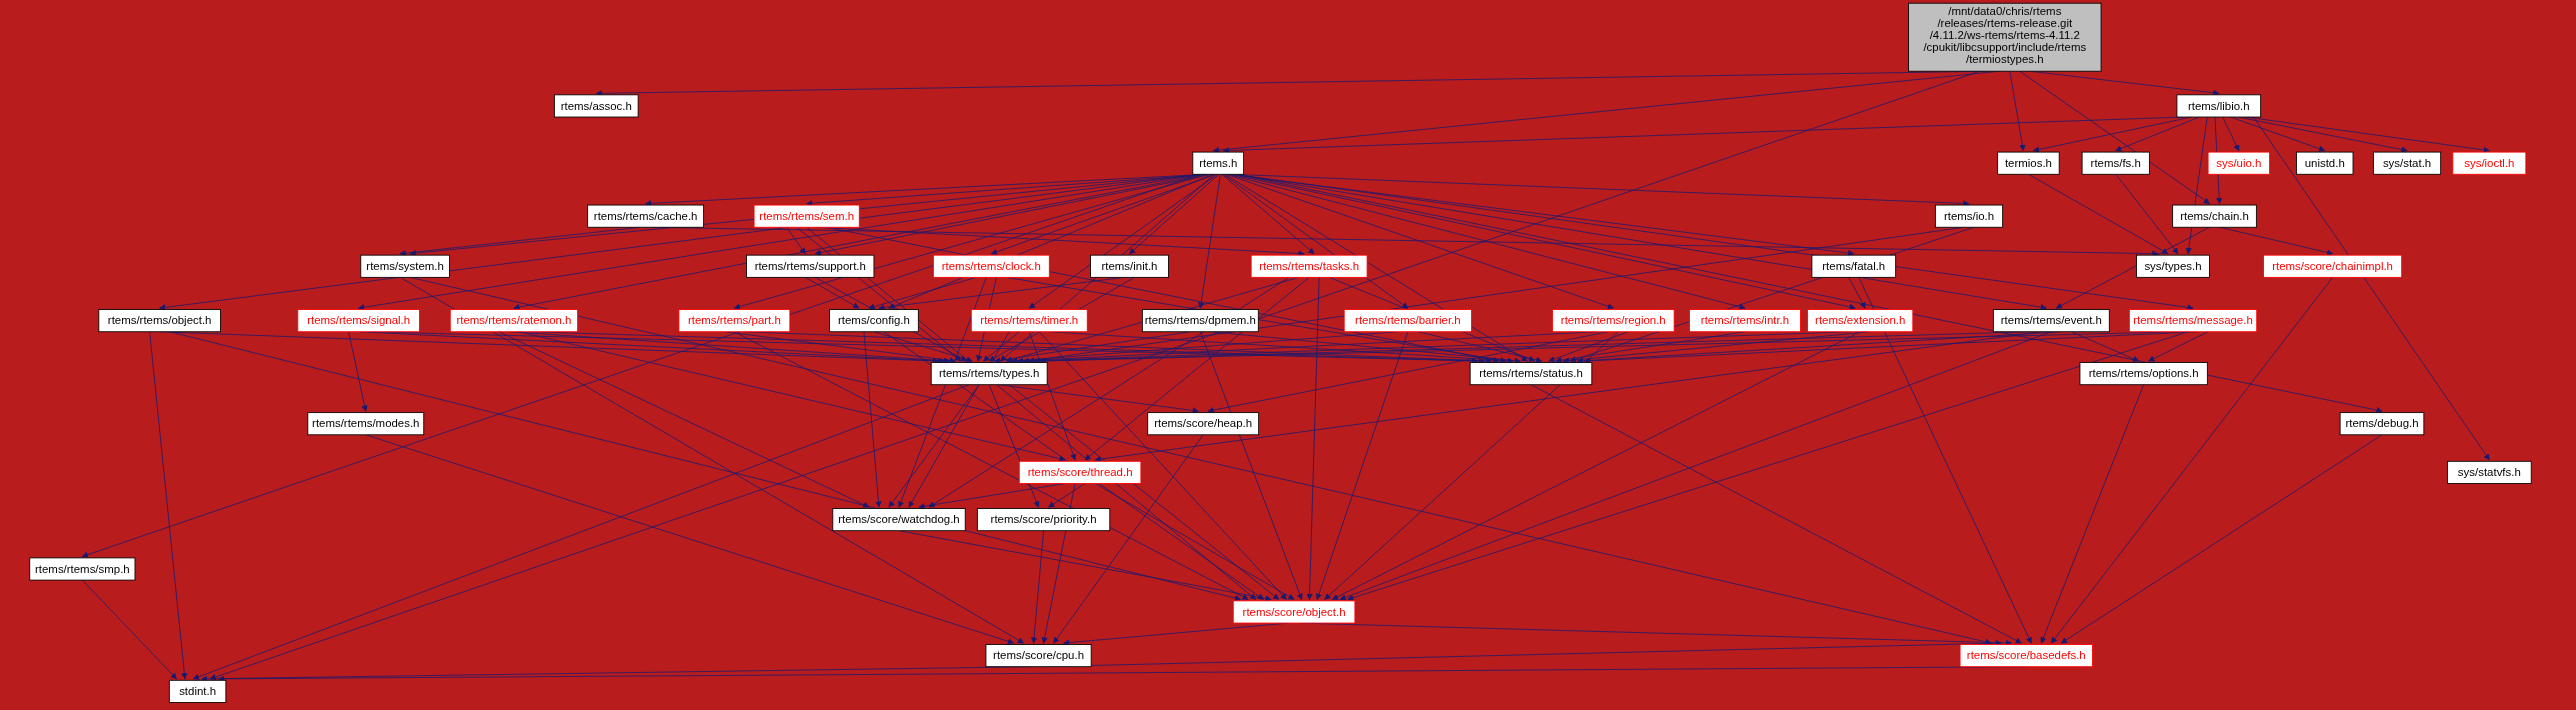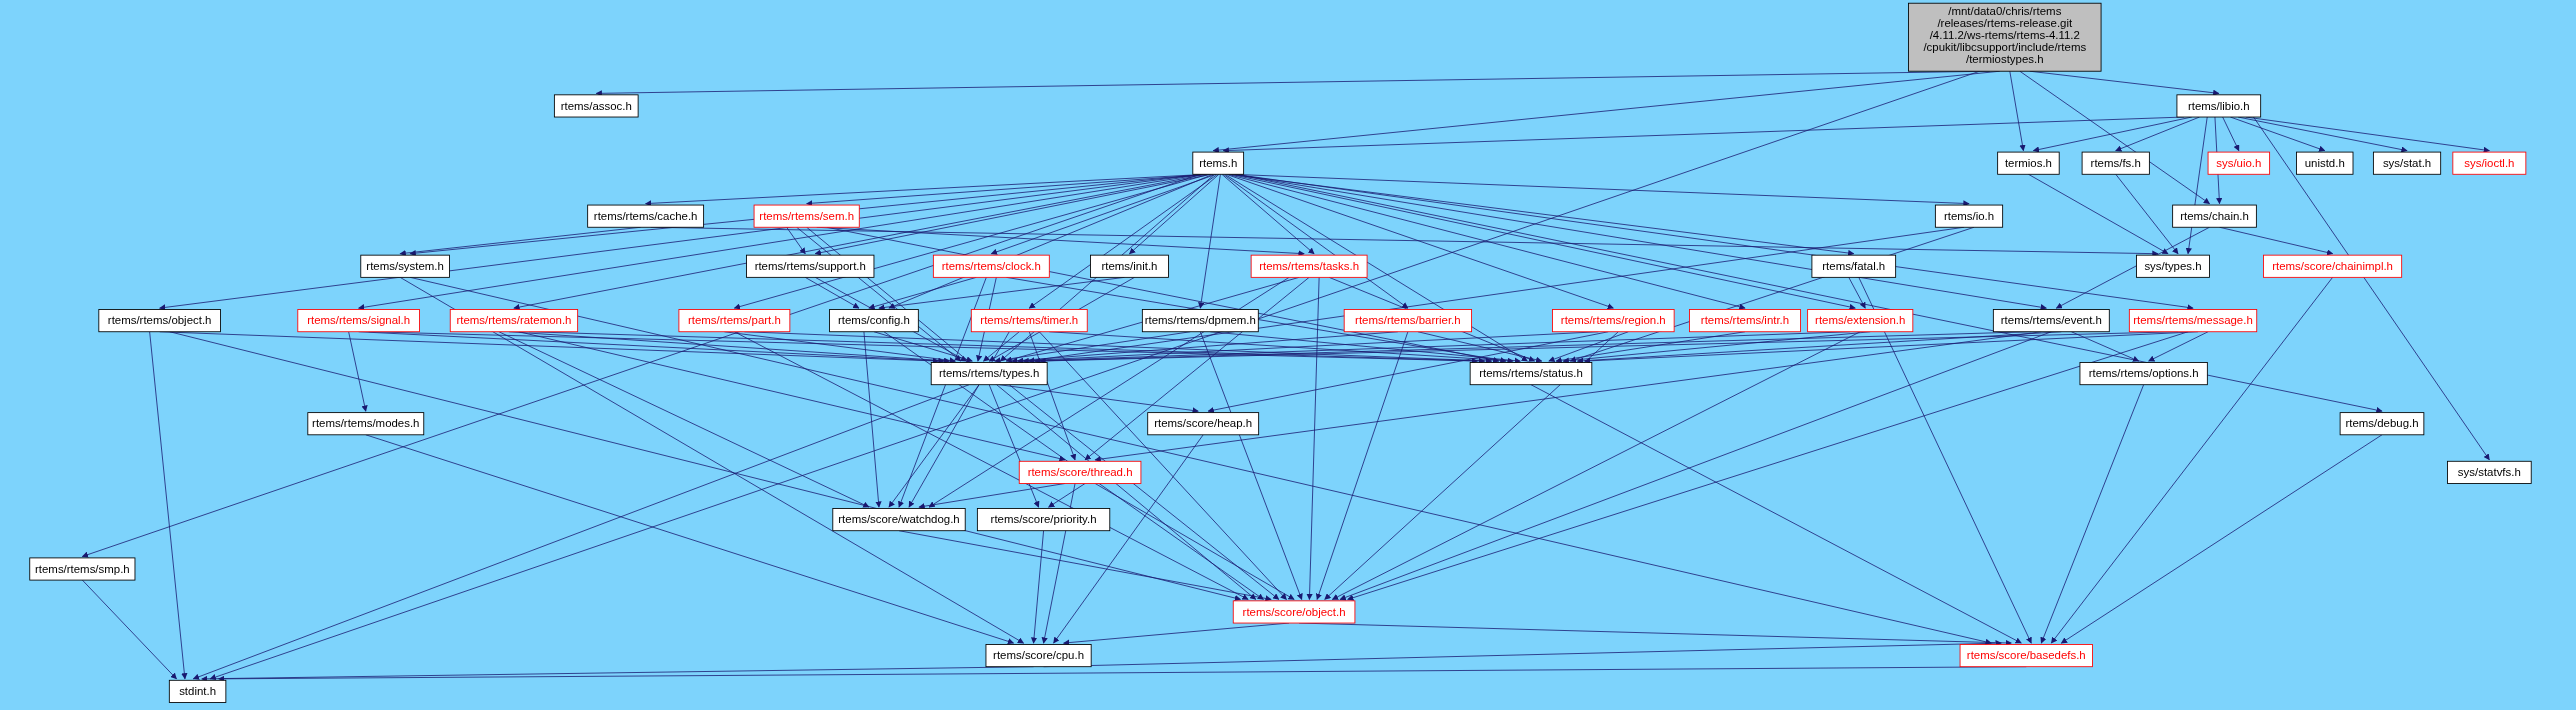--- a/index.html
+++ b/index.html
@@ -1,16 +1,16 @@
 <!DOCTYPE html>
 <html style="font-size:11.5px"><head>
 <meta charset="utf-8">
 <style>
   html,body{margin:0;padding:0;background:#ffffff;}
-  #graph-wrap{position:relative;width:2576px;height:710px;background:#7dd3fc;overflow:hidden;}
+  #graph-wrap{position:relative;width:2576px;height:710px;background:#b91c1c;overflow:hidden;}
   svg text{font-family:"Liberation Sans", sans-serif;font-size:16px;}
 </style>
 </head>
 <body>
 
 <div id="graph-wrap"><svg width="2576" height="710" viewBox="0 0 3599 992">
       <defs>
         <marker id="arrowhead" viewBox="0 0 10 10" refX="9" refY="5" markerWidth="8" markerHeight="8" orient="auto">
           <path d="M0,0 L10,5 L0,10 z" fill="#191970"></path>
         </marker>

